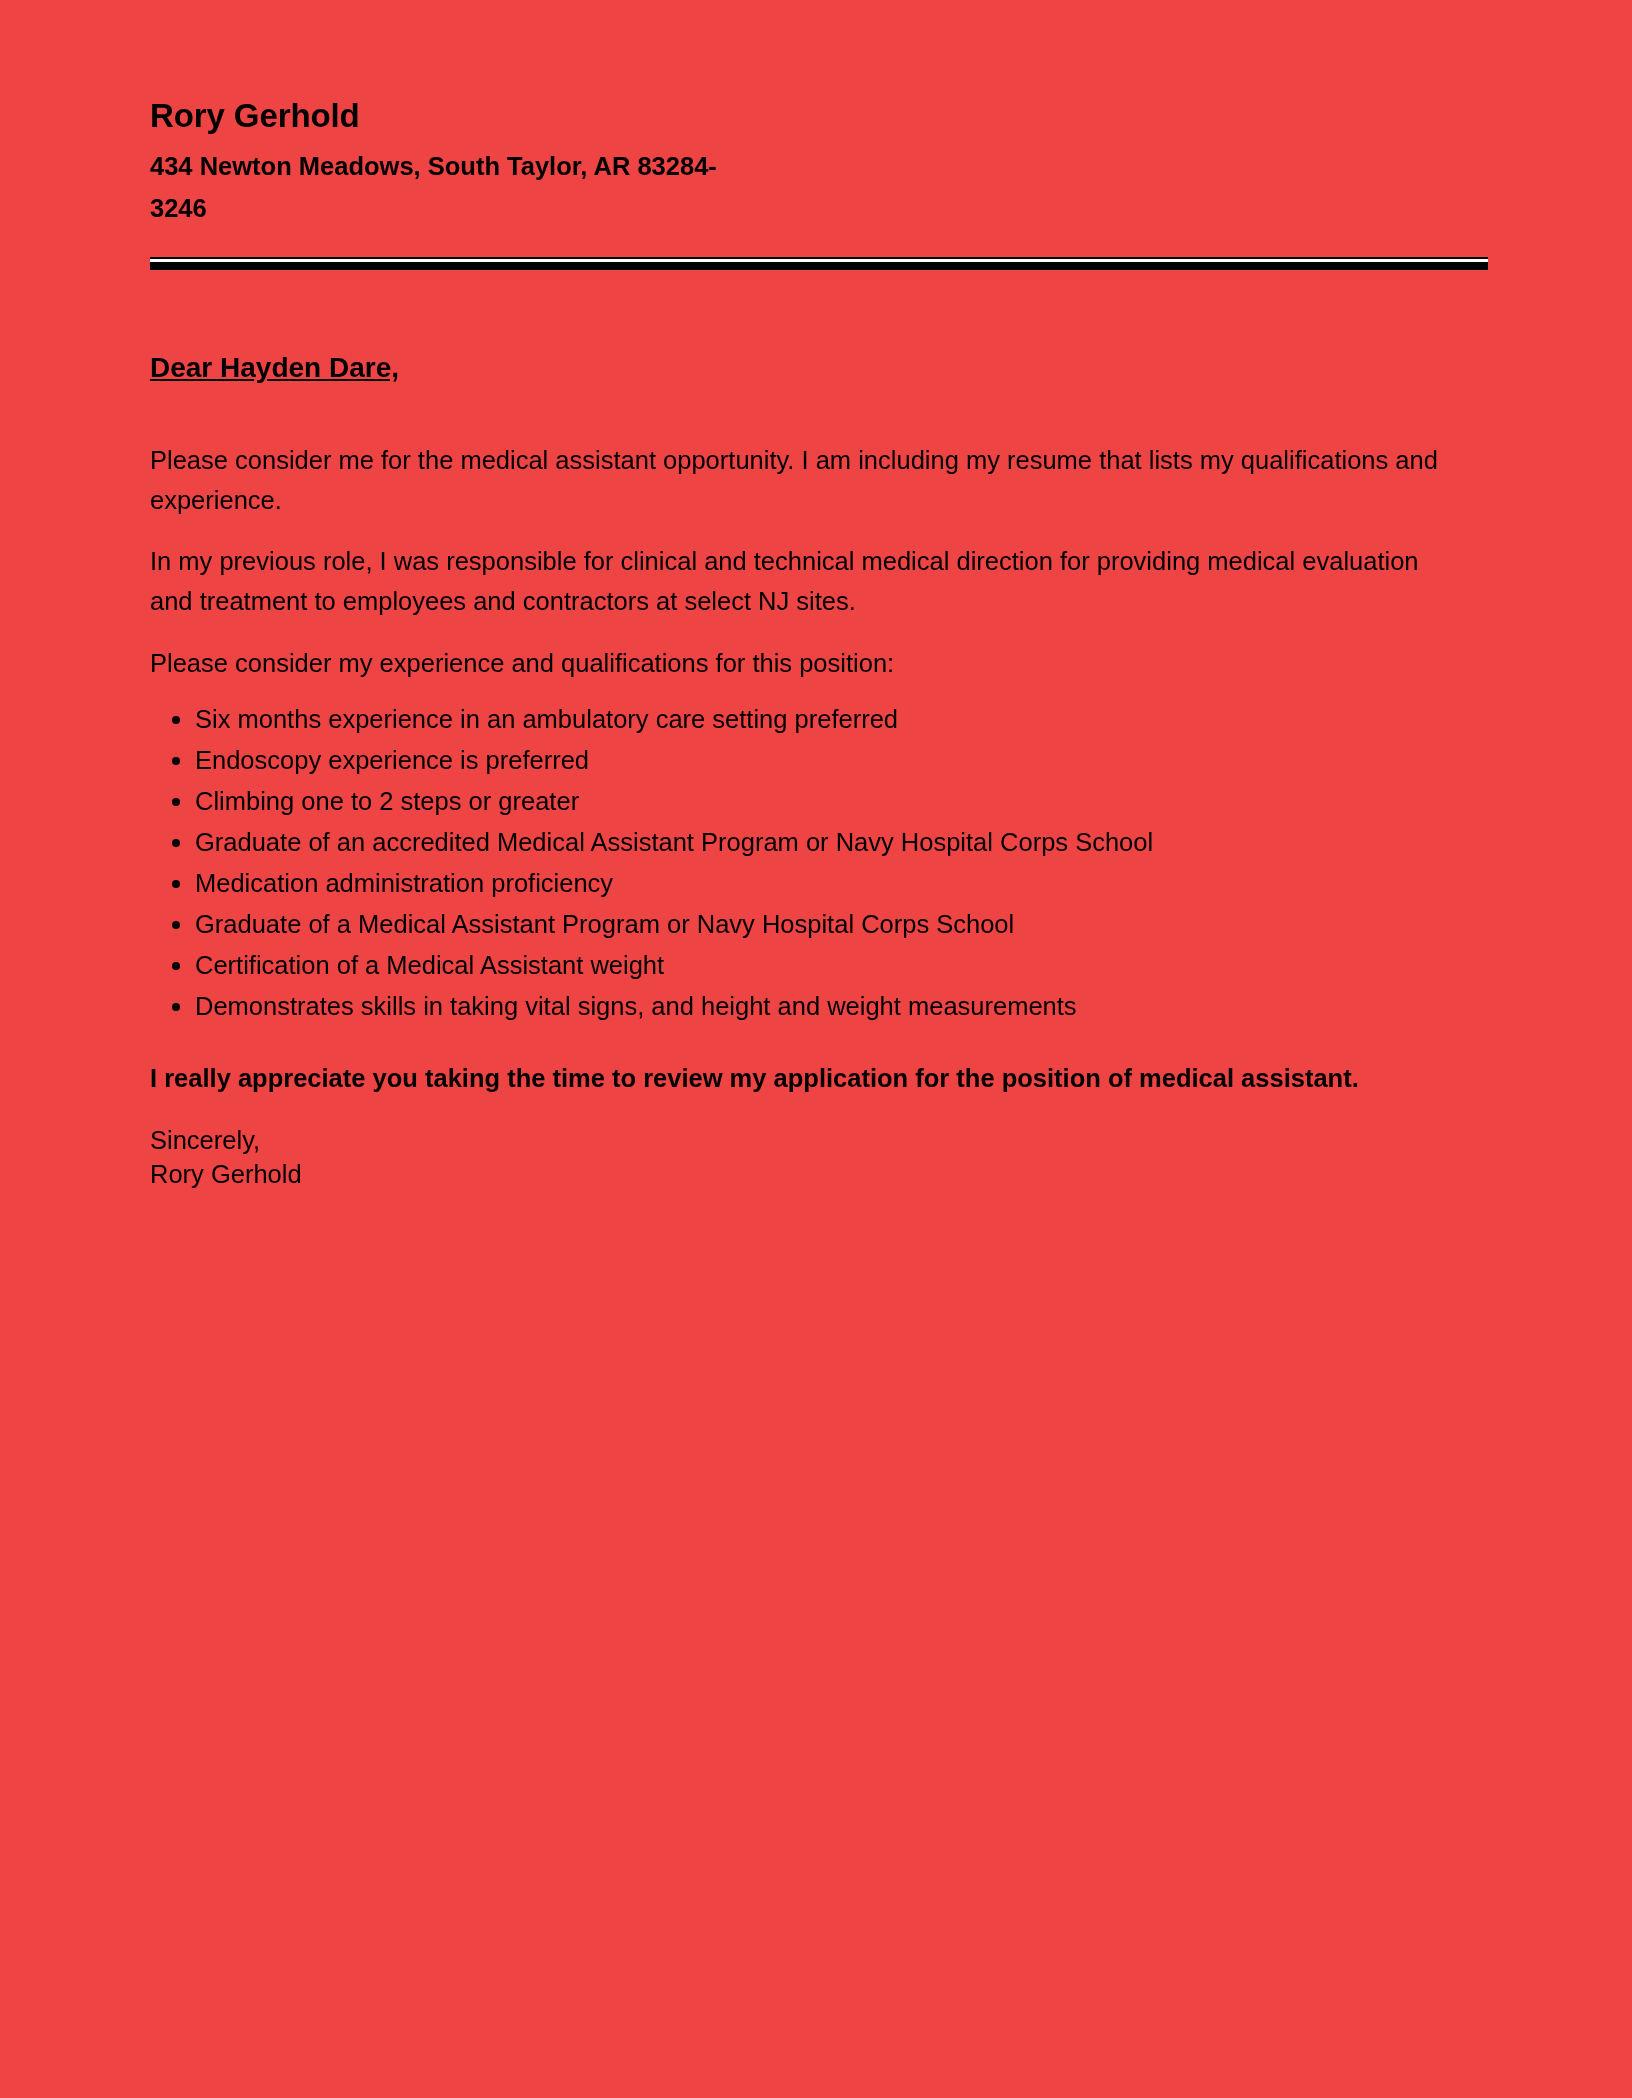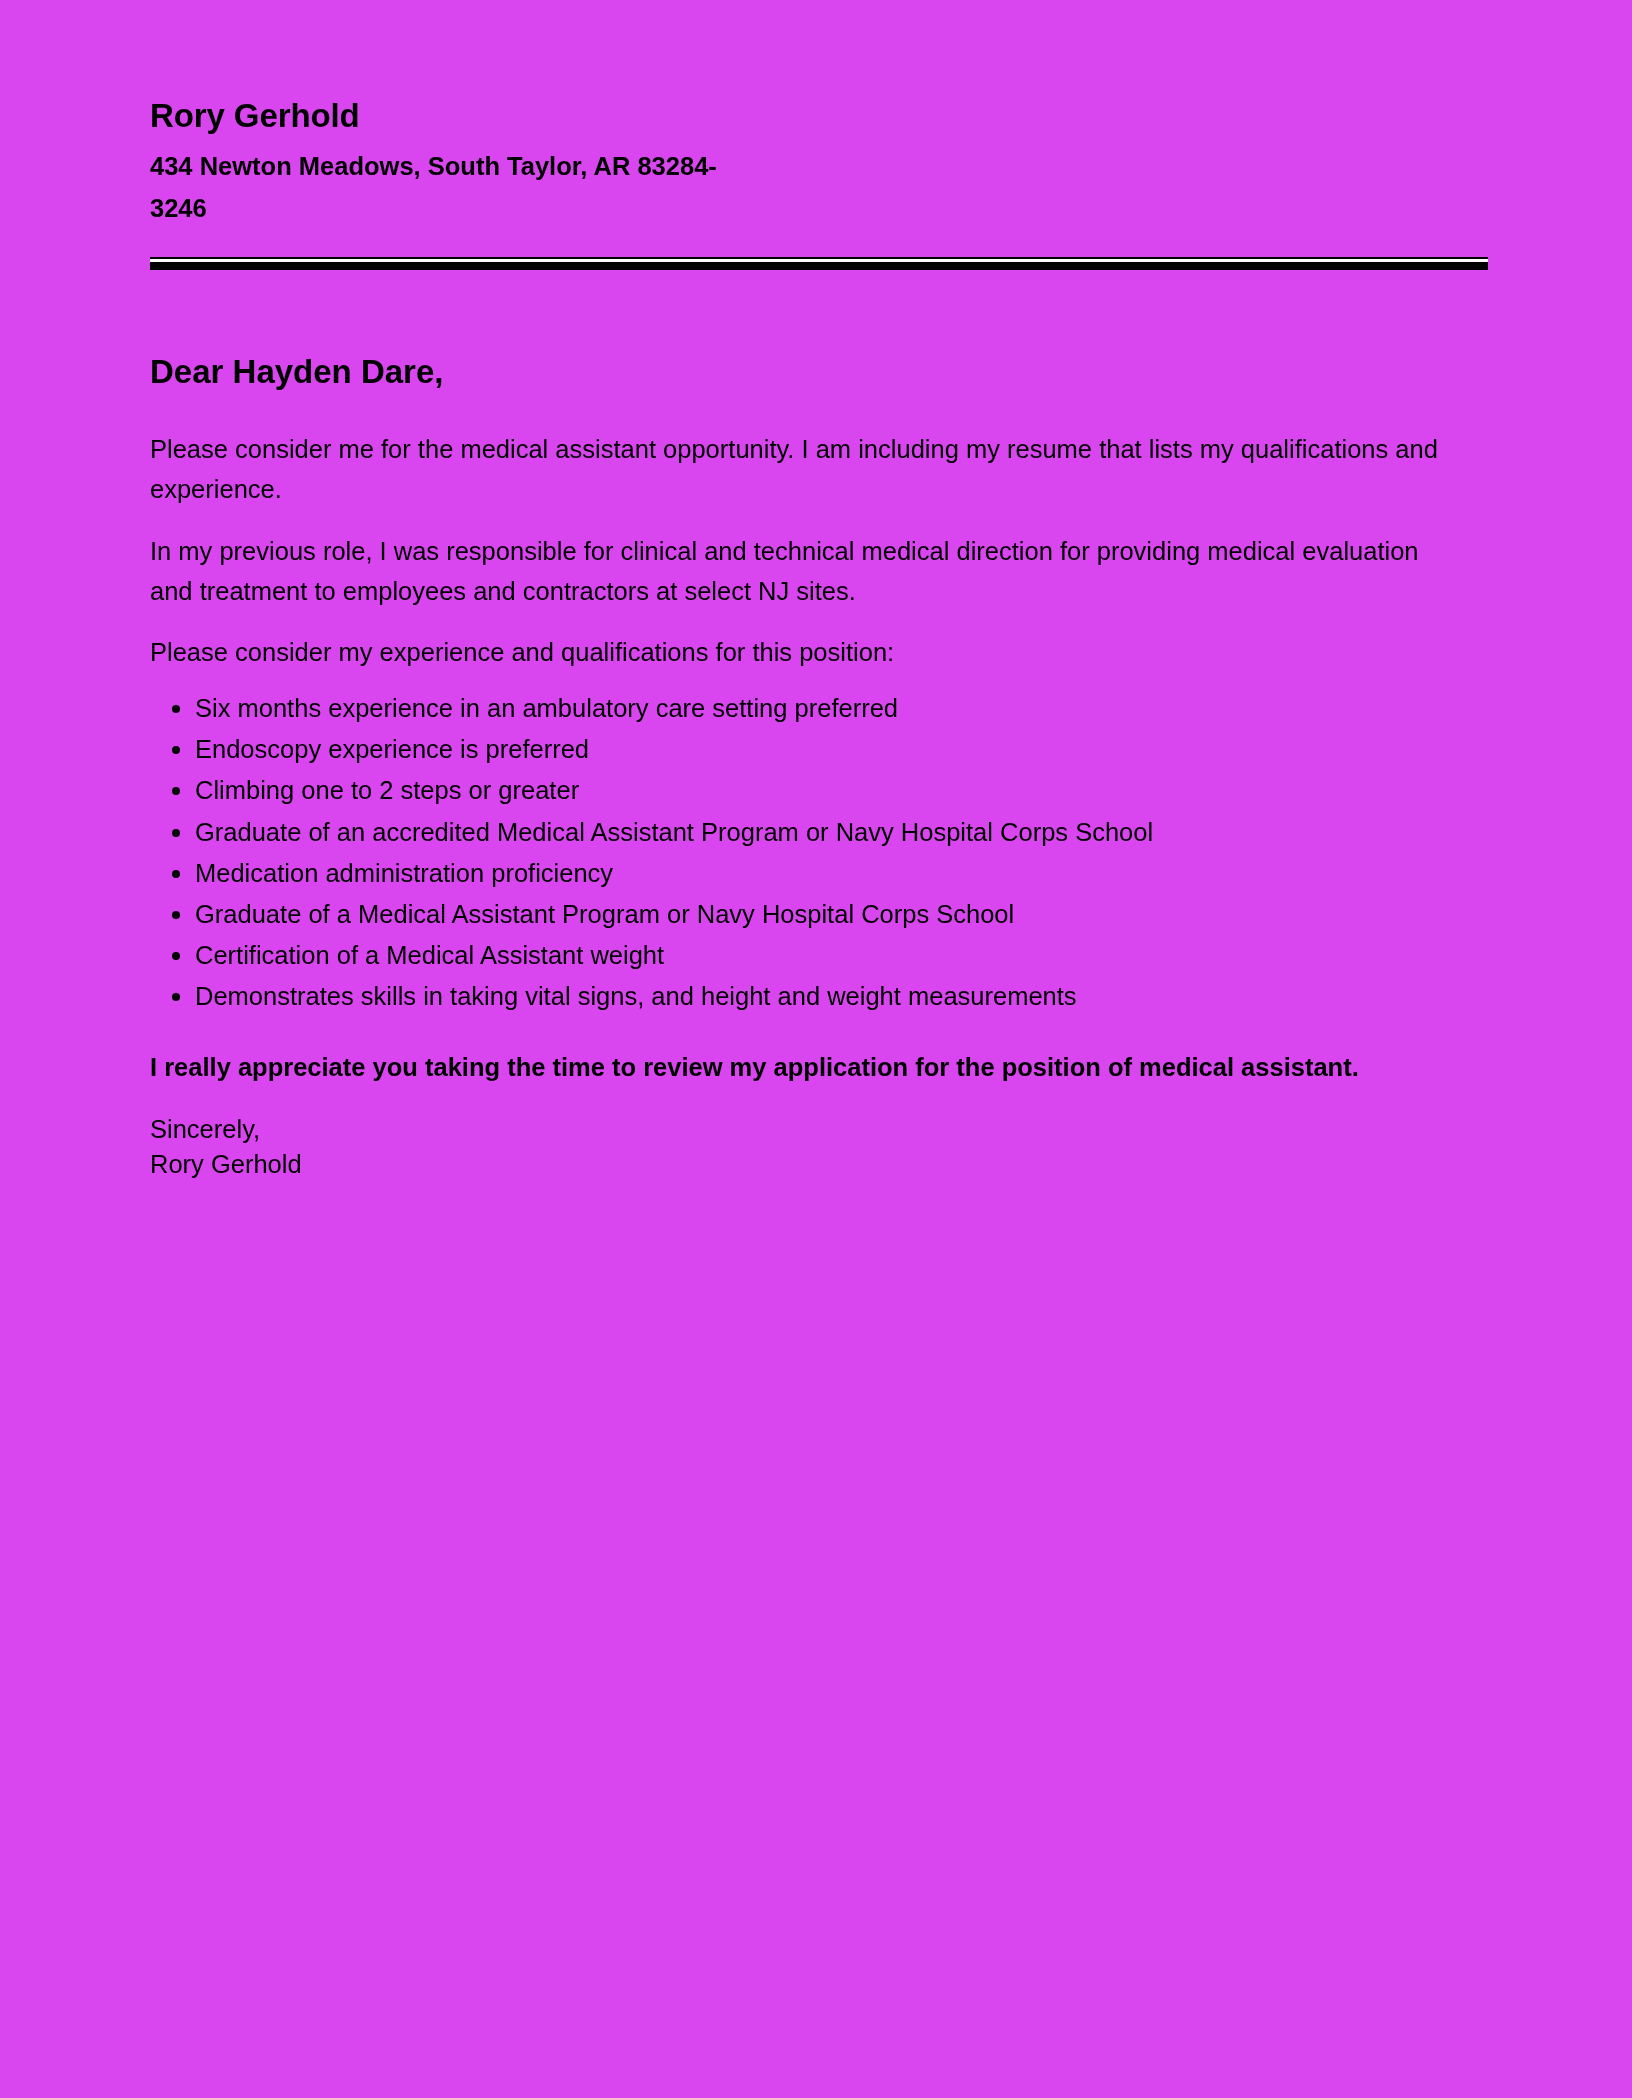--- a/index.html
+++ b/index.html
@@ -12,21 +12,21 @@
     height: 2098px;
     font-family: "Liberation Sans", sans-serif;
     color: #000000;
     -webkit-font-smoothing: antialiased;
   }
 
   .page {
     position: relative;
     width: 1632px;
     height: 2098px;
-    background: #d946ef;
+    background: #ef4444;
     box-sizing: border-box;
     padding: 0;
     overflow: hidden;
   }
 
   .content {
     position: absolute;
     left: 150px;
     top: 96px;
     width: 1340px;
@@ -73,24 +73,25 @@
     background: #000000;
     width: 100%;
   }
 
   
   .body-block {
     margin-top: 77px;
   }
 
   .salutation {
-    font-size: 33px;
+    font-size: 28px;
     font-weight: bold;
     line-height: 1.5;
-    margin: 0 0 34px 0;
+    margin: 0 0 52px 0;
+    text-decoration: underline;
   }
 
   .para {
     font-size: 25.5px;
     font-weight: normal;
     line-height: 1.56;
     margin: 0 0 22px 0;
     max-width: 1290px;
   }
 

